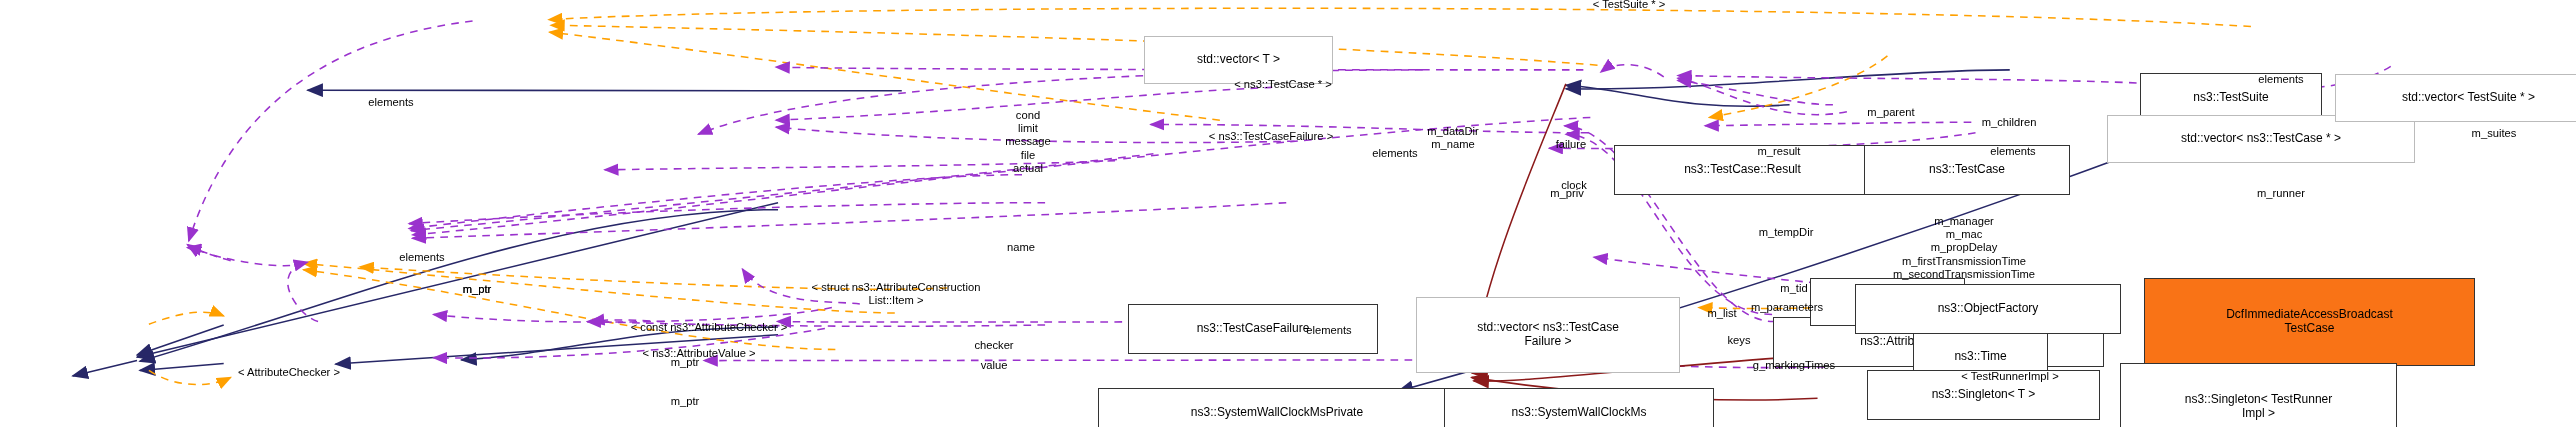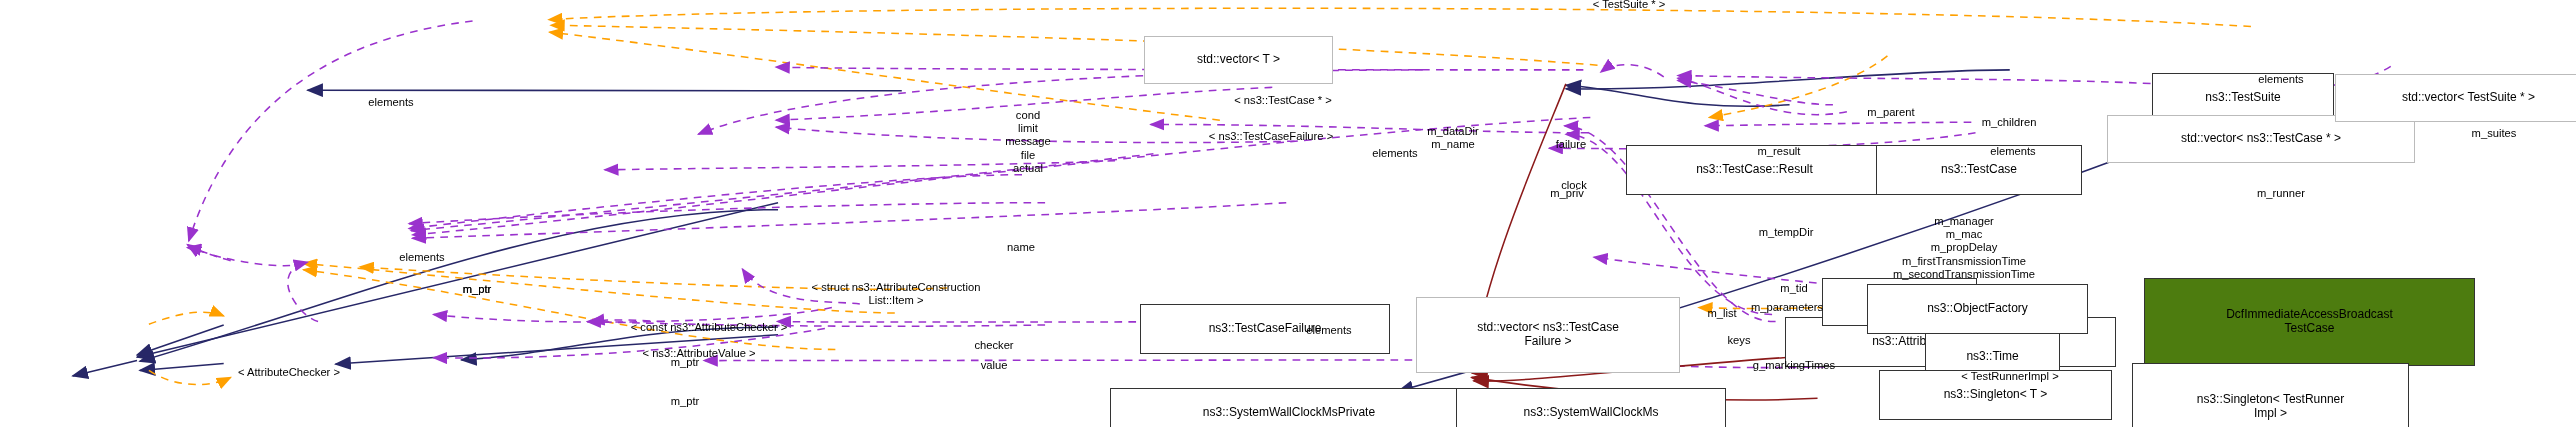--- a/index.html
+++ b/index.html
@@ -2,23 +2,23 @@
 <html style="font-size:11.2px"><head>
 <meta charset="utf-8">
 <style>
   html,body{margin:0;padding:0;background:#ffffff;}
   #canvas{position:relative;width:2576px;height:427px;background:#ffffff;
           font-family:"Liberation Sans","DejaVu Sans",sans-serif;overflow:hidden;}
   svg.edges{position:absolute;left:0;top:0;width:2576px;height:427px;}
   .node{position:absolute;box-sizing:border-box;display:flex;align-items:center;
         justify-content:center;text-align:center;background:#ffffff;
         font-size:12px;color:#000000;line-height:1.15;padding:0.7px 2.8px;}
-  .node.solid{border:1.4px solid #333333;margin-left:12px;}
+  .node.solid{border:1.4px solid #333333;}
   .node.light{border:1px solid #bbbbbb;}
-  .node.current{border:1.4px solid #333333;background:#4d7c0f;}
+  .node.current{border:1.4px solid #333333;background:#f97316;}
   .elabel{position:absolute;font-size:11.2px;color:#000000;white-space:pre;
           text-align:center;line-height:1.18;}
 </style>
 </head>
 <body>
 
 <div id="canvas">
 
   <svg class="edges" viewBox="0 0 3685 611" preserveAspectRatio="none">
     <defs>
@@ -112,35 +112,35 @@
       <div class="node solid" style="left: 1128px; top: 304px; width: 250px; height: 50px; white-space: pre;">ns3::TestCaseFailure</div>
       <div class="node solid" style="left: 1098px; top: 388px; width: 358px; height: 50px; white-space: pre;">ns3::SystemWallClockMsPrivate</div>
       <div class="node light" style="left: 1144px; top: 36px; width: 189px; height: 48px; white-space: pre;">std::vector&lt; T &gt;</div>
       <div class="node light" style="left: 1416px; top: 297px; width: 264px; height: 76px; white-space: pre;">std::vector&lt; ns3::TestCase
 Failure &gt;</div>
       <div class="node solid" style="left: 1444px; top: 388px; width: 270px; height: 50px; white-space: pre;">ns3::SystemWallClockMs</div>
       <div class="node solid" style="left: 1614px; top: 145px; width: 257px; height: 50px; white-space: pre;">ns3::TestCase::Result</div>
       <div class="node solid" style="left: 1773px; top: 317px; width: 331px; height: 50px; white-space: pre;">ns3::AttributeConstructionList</div>
       <div class="node solid" style="left: 1810px; top: 278px; width: 155px; height: 48px; white-space: pre;">ns3::TypeId</div>
       <div class="node solid" style="left: 1864px; top: 145px; width: 206px; height: 50px; white-space: pre;">ns3::TestCase</div>
-      <div class="node solid" style="left: 1855px; top: 284px; width: 221px; height: 50px; white-space: pre;">ns3::ObjectFactory</div>
+      <div class="node solid" style="left: 1855px; top: 284px; width: 266px; height: 50px; white-space: pre;">ns3::ObjectFactory</div>
       <div class="node solid" style="left: 1913px; top: 333px; width: 135px; height: 48px; white-space: pre;">ns3::Time</div>
       <div class="node solid" style="left: 1867px; top: 370px; width: 233px; height: 50px; white-space: pre;">ns3::Singleton&lt; T &gt;</div>
       <div class="node solid" style="left: 2140px; top: 73px; width: 182px; height: 50px; white-space: pre;">ns3::TestSuite</div>
       <div class="node light" style="left: 2107px; top: 115px; width: 308px; height: 48px; white-space: pre;">std::vector&lt; ns3::TestCase * &gt;</div>
       <div class="node light" style="left: 2335px; top: 74px; width: 267px; height: 48px; white-space: pre;">std::vector&lt; TestSuite * &gt;</div>
       <div class="node current" style="left: 2144px; top: 278px; width: 331px; height: 88px; white-space: pre;">DcfImmediateAccessBroadcast
 TestCase</div>
       <div class="node solid" style="left: 2120px; top: 363px; width: 277px; height: 88px; white-space: pre;">ns3::Singleton&lt; TestRunner
 Impl &gt;</div>
     </div>
   <div id="labels">
       <div class="elabel" style="left: 391px; top: 103px; transform: translate(-50%, -50%);">elements</div>
       <div class="elabel" style="left: 1629px; top: 4.9px; transform: translate(-50%, -50%);">&lt; TestSuite * &gt;</div>
-      <div class="elabel" style="left: 1283px; top: 85px; transform: translate(-50%, -50%); margin-top: 16px;">&lt; ns3::TestCase * &gt;</div>
+      <div class="elabel" style="left: 1283px; top: 85px; transform: translate(-50%, -50%);">&lt; ns3::TestCase * &gt;</div>
       <div class="elabel" style="left: 1271px; top: 137px; transform: translate(-50%, -50%);">&lt; ns3::TestCaseFailure &gt;</div>
       <div class="elabel" style="left: 1453px; top: 138px; transform: translate(-50%, -50%);">m_dataDir
 m_name</div>
       <div class="elabel" style="left: 1028px; top: 142px; transform: translate(-50%, -50%);">cond
 limit
 message
 file
 actual</div>
       <div class="elabel" style="left: 1395px; top: 154px; transform: translate(-50%, -50%);">elements</div>
       <div class="elabel" style="left: 1571px; top: 145px; transform: translate(-50%, -50%);">failure</div>

